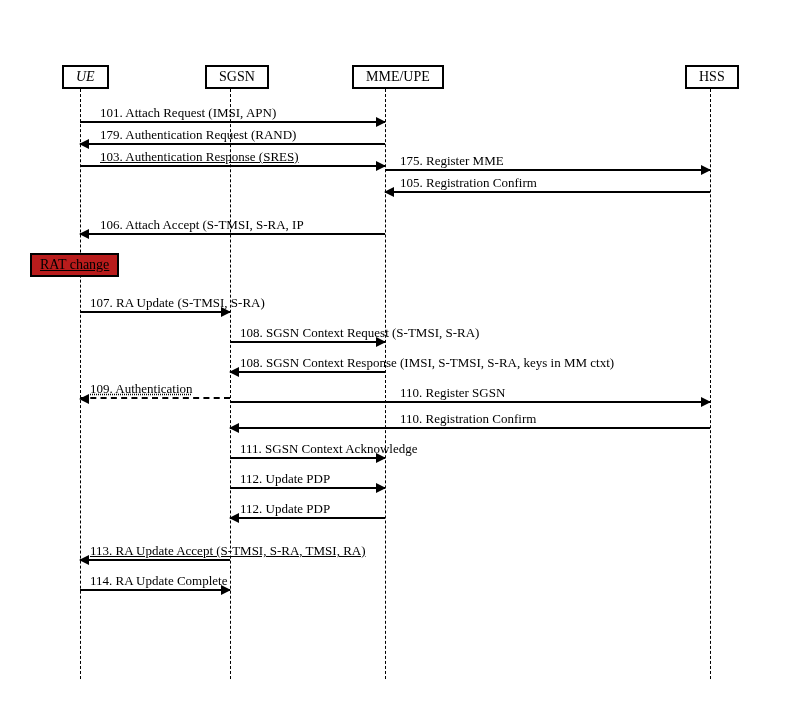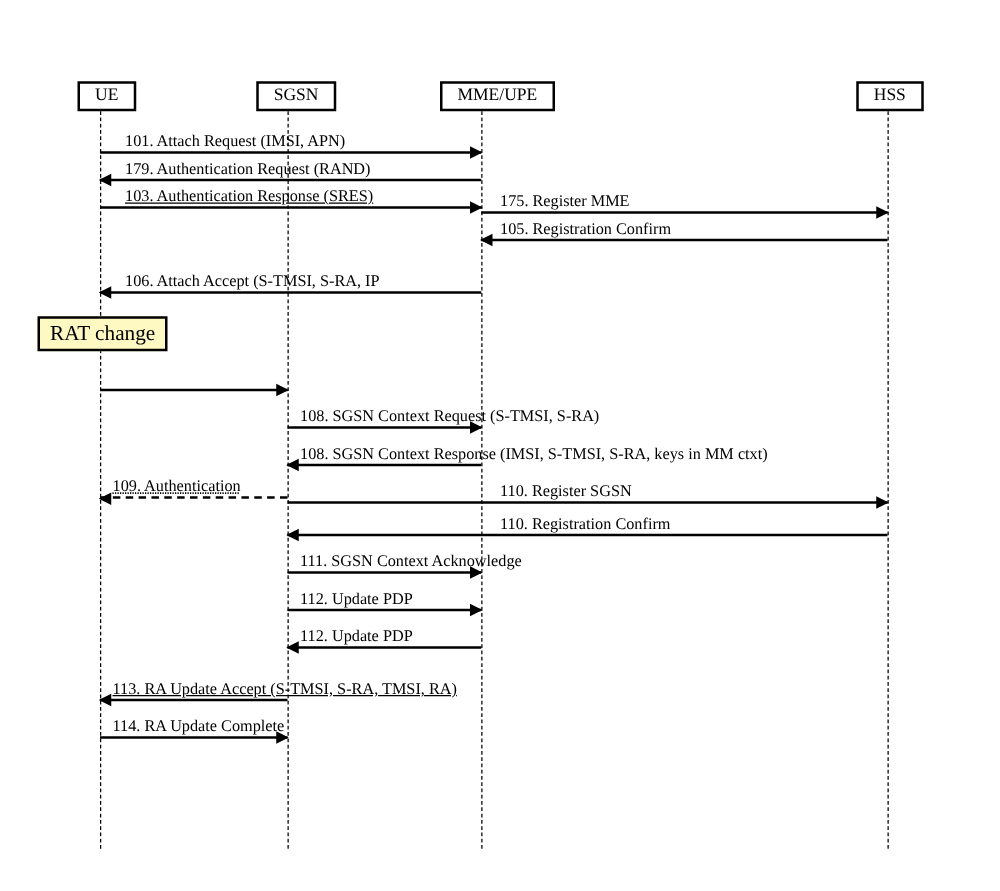--- a/index.html
+++ b/index.html
@@ -63,32 +63,33 @@
     }
     .arrow.dashedline.left::after  { top: -5px; }
     .msg {
       position: absolute;
       font-size: 13px;
       white-space: nowrap;
     }
     .ratbox {
       position: absolute;
       border: 2px solid #000;
-      background: #fef9c3;
+      background: #b91c1c;
       padding: 2px 8px;
-      font-size: 17px;
+      font-size: 14px;
       white-space: nowrap;
+      text-decoration: underline;
     }
   </style>
 </head>
 <body>
 
 <div class="diagram">
 
-  <div class="actor-box" style="left:22px;">UE</div>
+  <div class="actor-box" style="left:22px;font-style:italic;">UE</div>
   <div class="actor-box" style="left:165px;">SGSN</div>
   <div class="actor-box" style="left:312px;">MME/UPE</div>
   <div class="actor-box" style="left:645px;">HSS</div>
 
   <div class="lifeline" style="left:40px;"></div>
   <div class="lifeline" style="left:190px;"></div>
   <div class="lifeline" style="left:345px;"></div>
   <div class="lifeline" style="left:670px;"></div>
 
   <div class="msg" style="left:60px; top:40px;">101. Attach Request (IMSI, APN)</div>
@@ -104,20 +105,21 @@
   <div class="arrow right" style="left:345px; top:104px; width:325px;"></div>
 
   <div class="msg" style="left:360px; top:110px;">105. Registration Confirm</div>
   <div class="arrow left" style="left:345px; top:126px; width:325px;"></div>
 
   <div class="msg" style="left:60px; top:152px;">106. Attach Accept (S-TMSI, S-RA, IP</div>
   <div class="arrow left" style="left:40px; top:168px; width:305px;"></div>
 
   <div class="ratbox" style="left:-10px; top:188px;">RAT change</div>
 
+  <div class="msg" style="left:50px; top:230px;">107. RA Update (S-TMSI, S-RA)</div>
   <div class="arrow right" style="left:40px; top:246px; width:150px;"></div>
 
   <div class="msg" style="left:200px; top:260px;">108. SGSN Context Request (S-TMSI, S-RA)</div>
   <div class="arrow right" style="left:190px; top:276px; width:155px;"></div>
 
   <div class="msg" style="left:200px; top:290px;">108. SGSN Context Response (IMSI, S-TMSI, S-RA, keys in MM ctxt)</div>
   <div class="arrow left" style="left:190px; top:306px; width:155px;"></div>
 
   <div class="msg" style="left:50px; top:316px; text-decoration:underline dotted;">109. Authentication</div>
   <div class="arrow left dashedline" style="left:40px; top:332px; width:150px;"></div>

